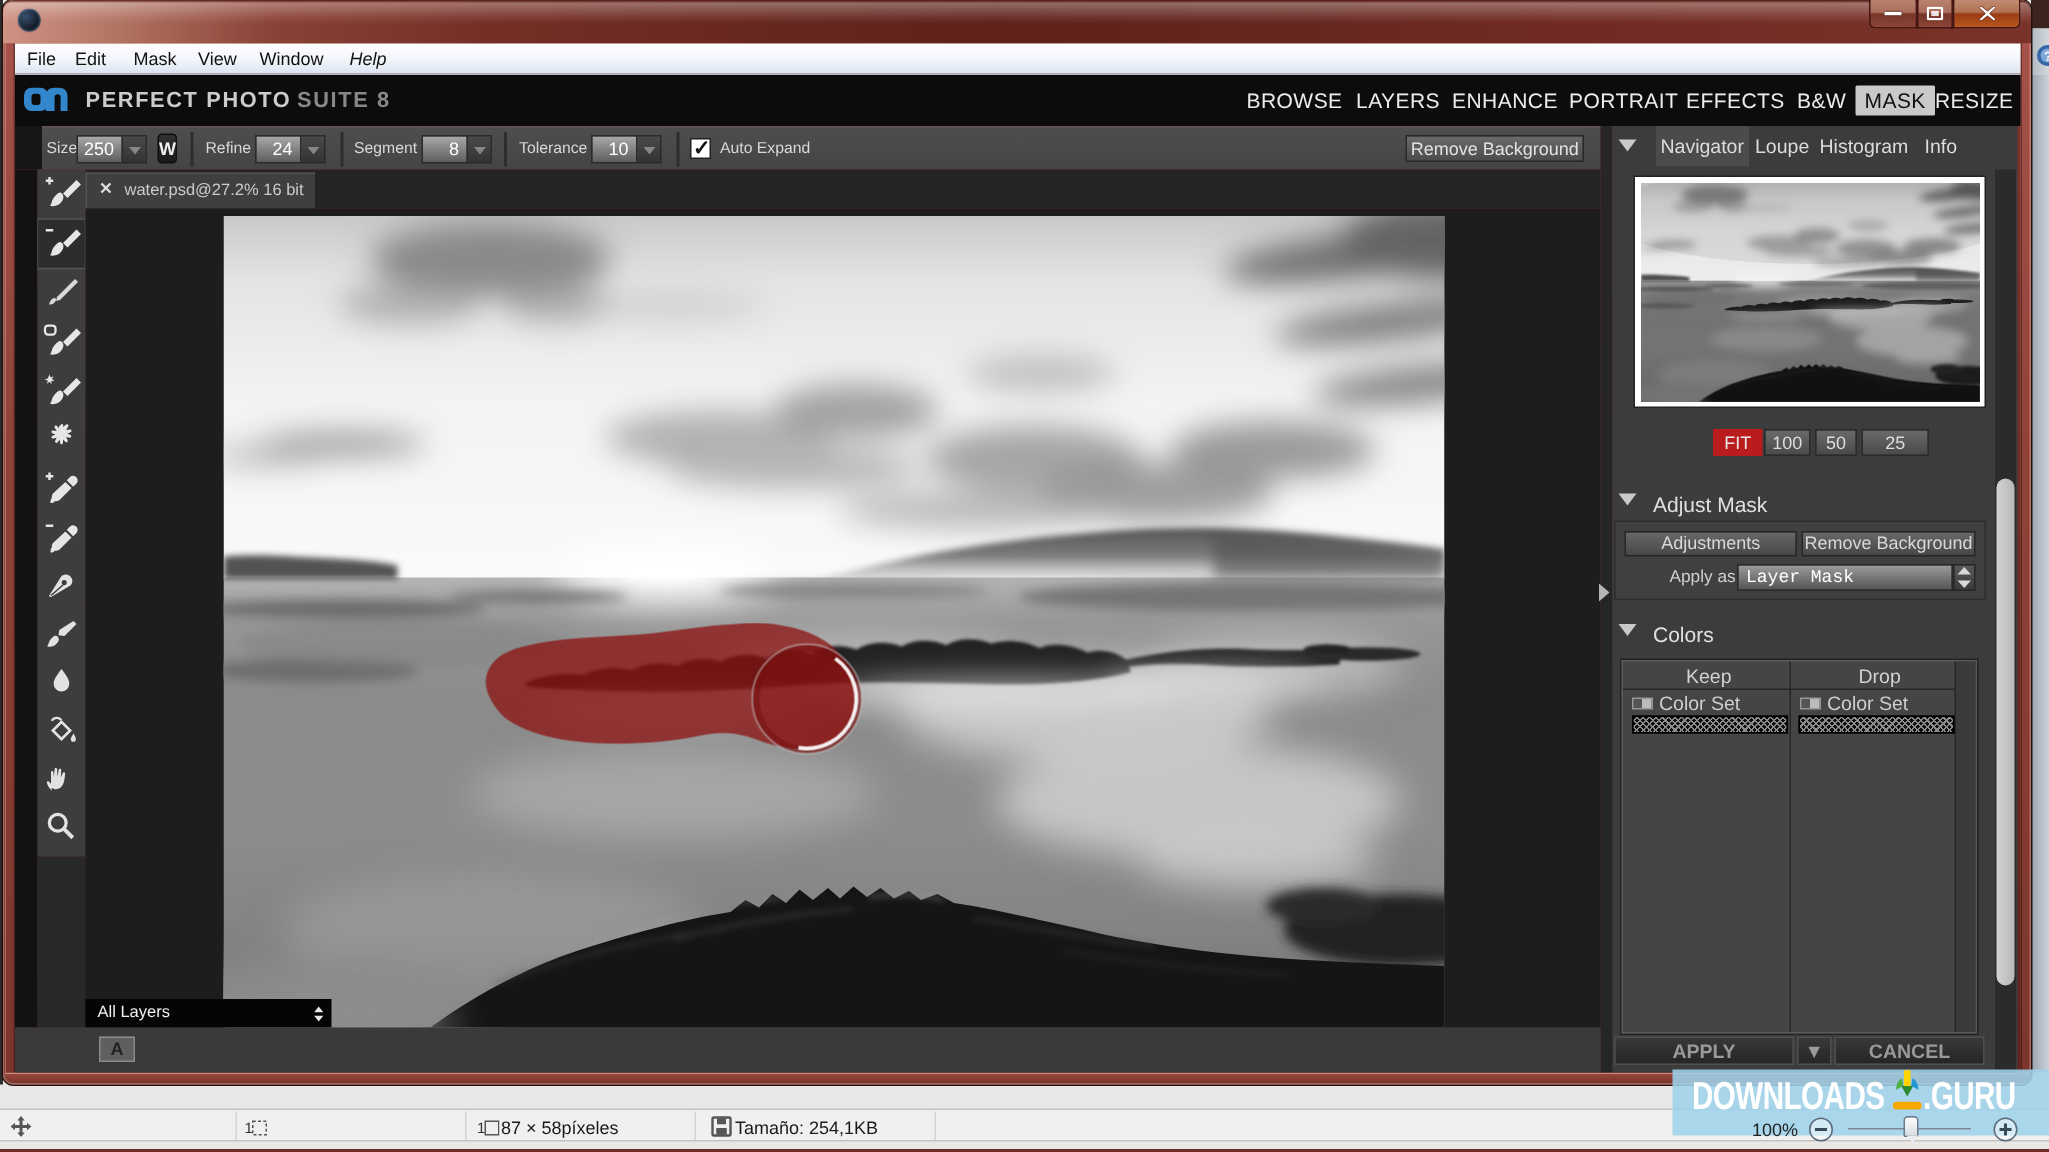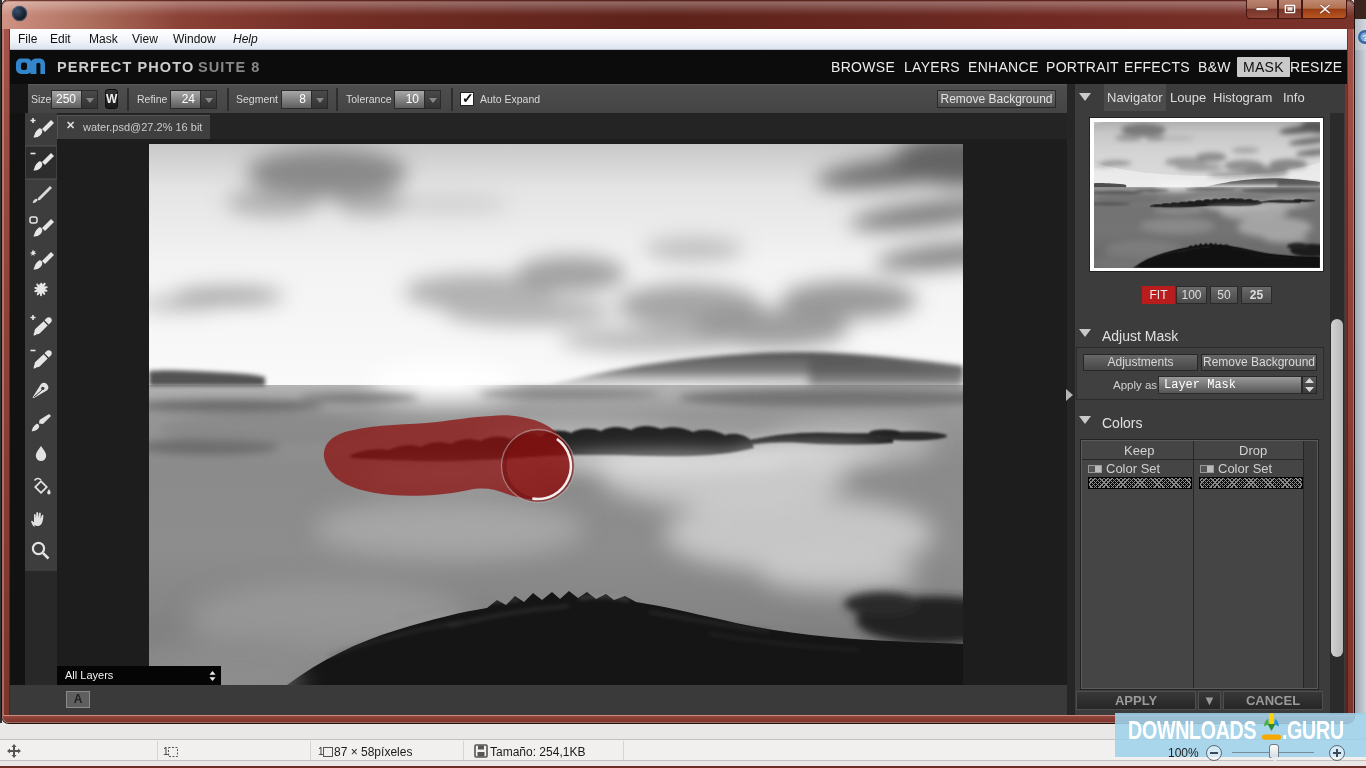--- a/index.html
+++ b/index.html
@@ -421,21 +421,21 @@
   <div id="navbox" class="abs"></div>
   <div id="navthumb" class="abs"><svg width="226" height="146" viewBox="0 0 814 541" preserveAspectRatio="none">
         <use href="#art"></use>
         <rect x="0" y="0" width="814" height="541" fill="#000" opacity="0.05"></rect>
         <rect x="0" y="242" width="814" height="299" fill="#000" opacity="0.13"></rect>
         <ellipse cx="407" cy="80" rx="500" ry="120" fill="#000" opacity="0.08"></ellipse>
       </svg></div>
   <div id="zfit">FIT</div>
   <span class="zbtn" style="left:1176px;width:31px;">100</span>
   <span class="zbtn" style="left:1210px;width:28px;">50</span>
-  <span class="zbtn" style="left:1241px;width:31px;font-weight:bold;">25</span>
+  <span class="zbtn" style="left:1241px;width:45px;">25</span>
   <div class="tri abs" style="left:1079px;top:329px;"></div>
   <span class="sechdr" style="left:1102px;top:328px;">Adjust Mask</span>
   <div id="adjbox" class="abs"></div>
   <span class="pbtn" style="left:1083px;width:115px;">Adjustments</span>
   <span class="pbtn" style="left:1201px;width:116px;">Remove Background</span>
   <span id="applyas" class="abs">Apply as</span>
   <div id="lmask" class="abs">Layer Mask</div>
   <div id="lmspin" class="abs"><svg width="13" height="16" viewBox="0 0 13 16">
         <path d="M6.5 1 L11 6 H2 Z M6.5 15 L2 10 H11 Z" fill="#d8d8d8"></path>
       </svg></div>

